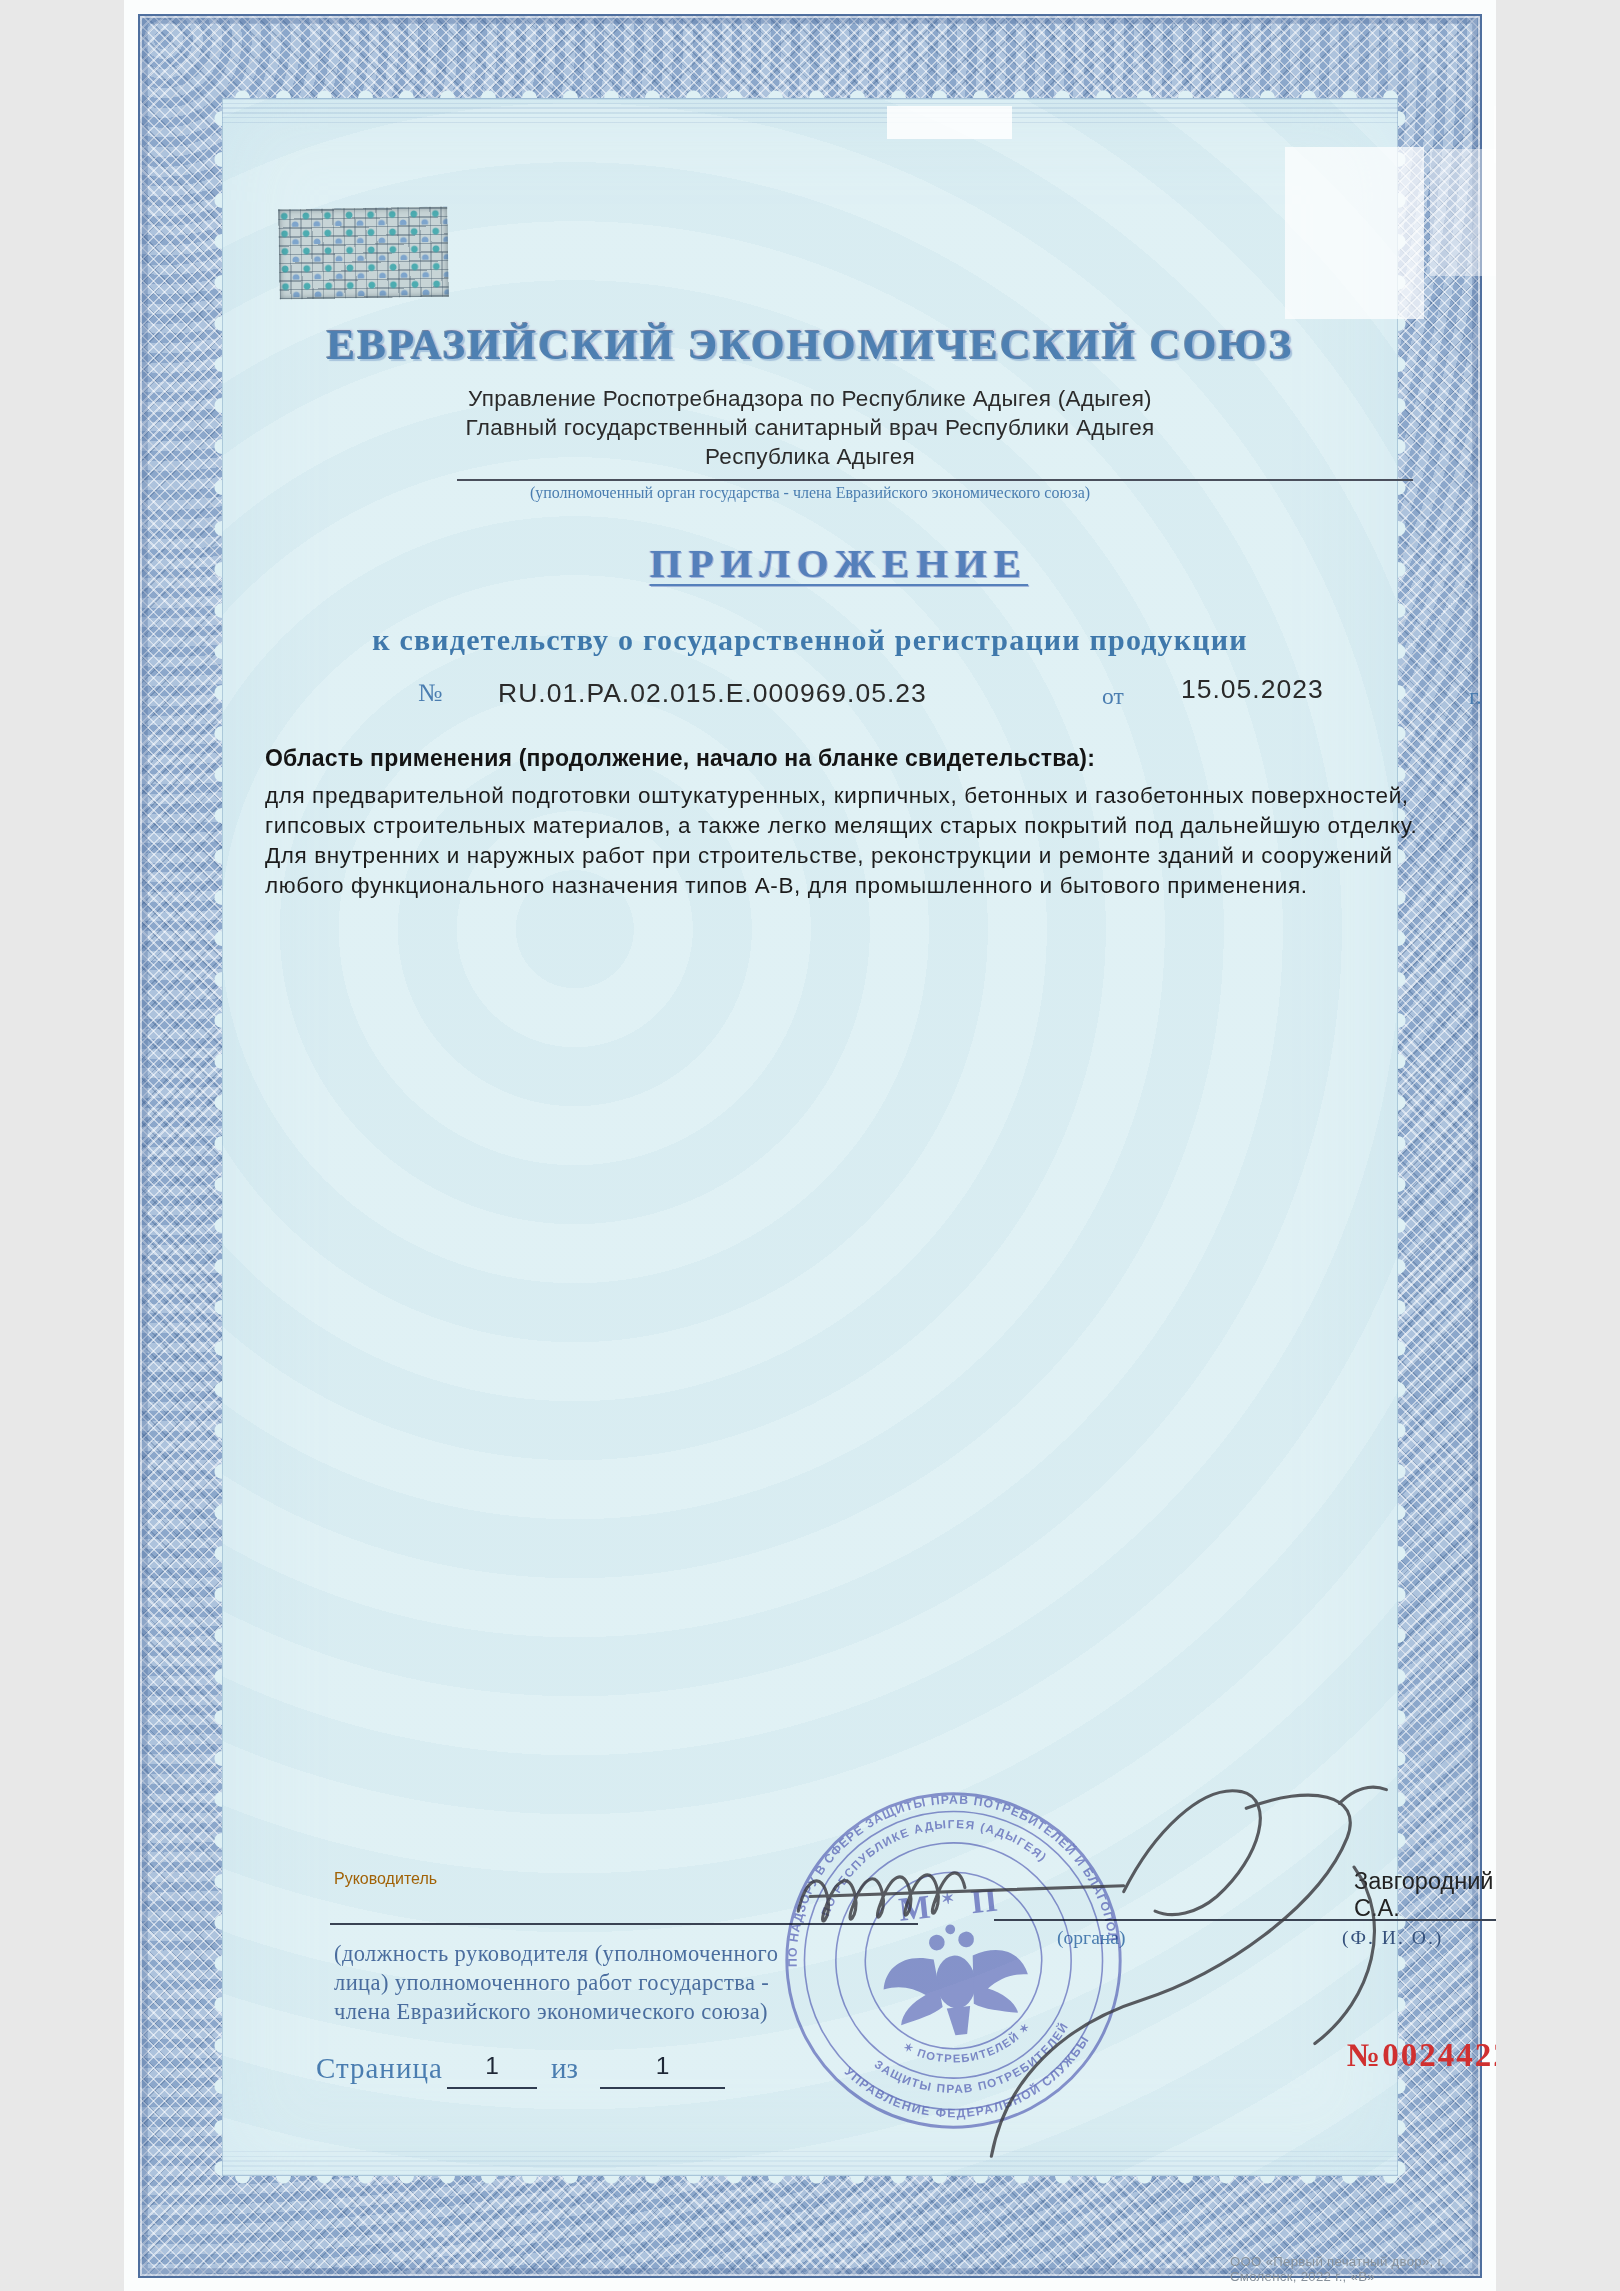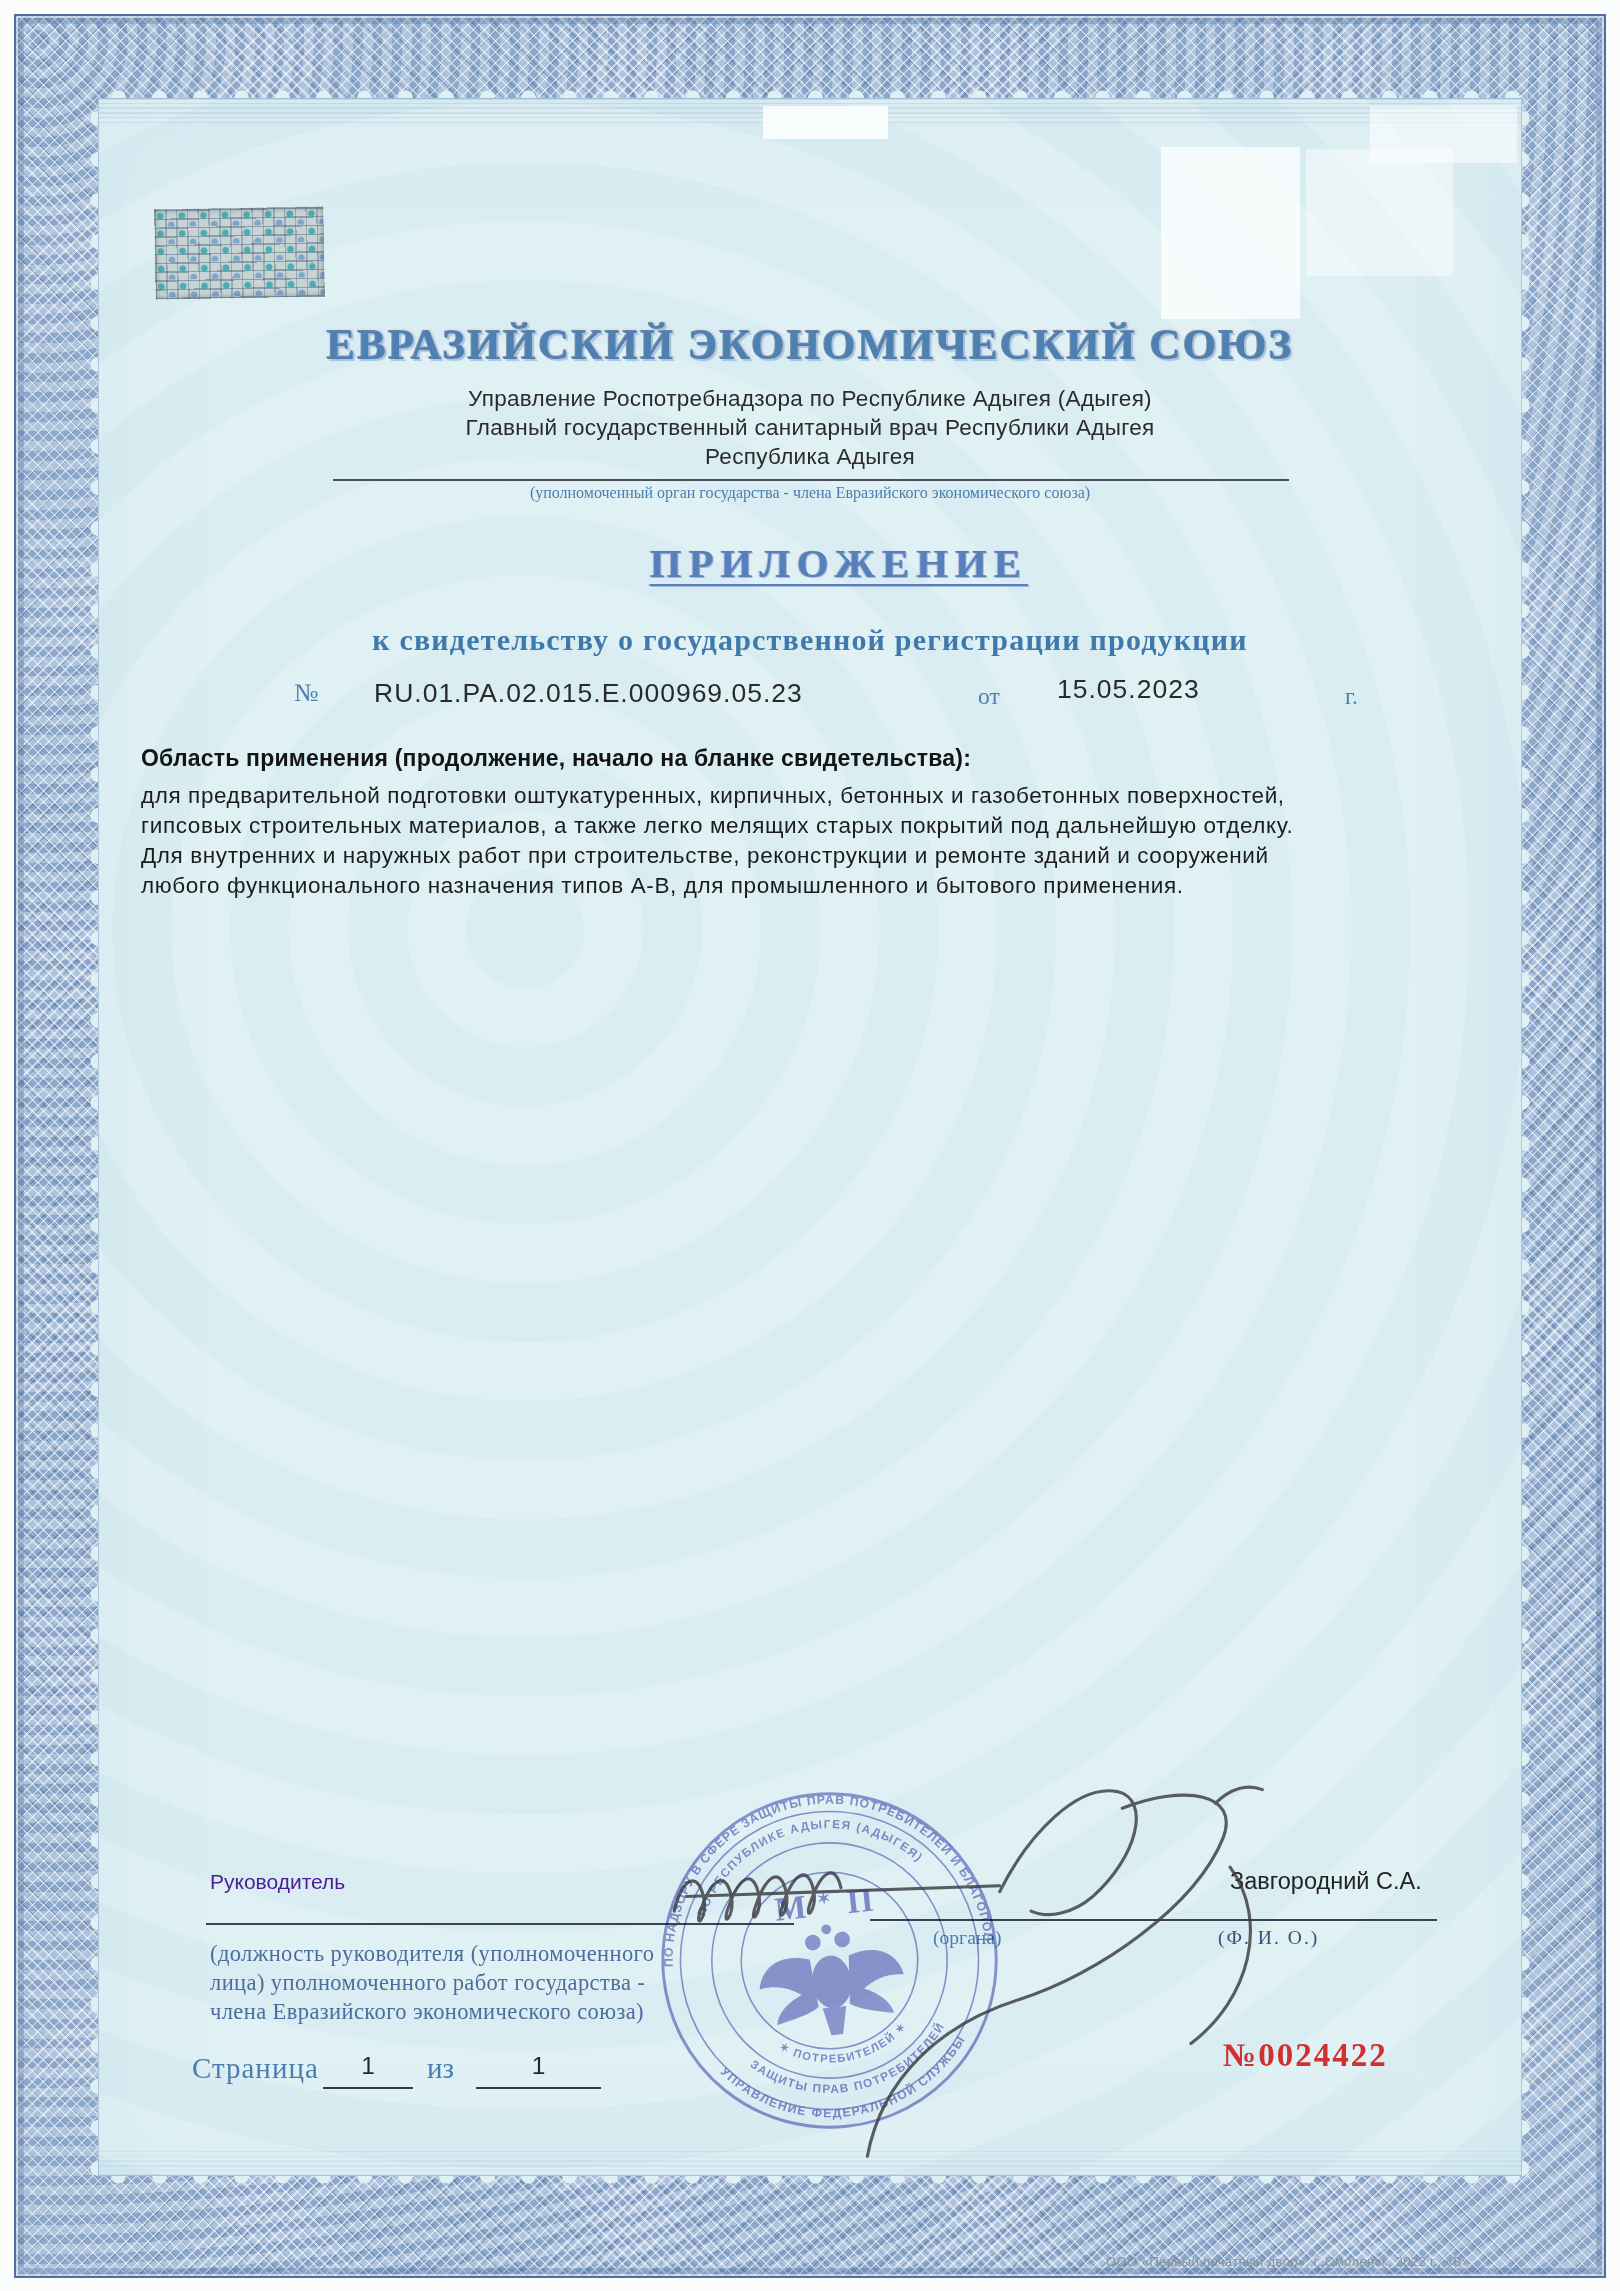--- a/index.html
+++ b/index.html
@@ -1,17 +1,17 @@
 <!DOCTYPE html>
 <html><head>
 <meta charset="utf-8">
 <style>
   html,body{margin:0;padding:0;background:#e8e8e8;}
   .page{
-    position:relative; width:1620px; height:2292px; margin:0 auto;
+    position:relative; width:1372px; height:2292px; margin:0 auto;
     background:#fbfdfd; overflow:hidden;
     font-family:"Liberation Sans", sans-serif;
   }
   
   .frame{
     position:absolute; inset:13.7px;
     background-color:#9db7d6;
     background-image:
       repeating-linear-gradient(45deg, rgba(255,255,255,.50) 0 1.6px, rgba(255,255,255,0) 1.6px 7.8px),
       repeating-linear-gradient(-45deg, rgba(255,255,255,.50) 0 1.6px, rgba(255,255,255,0) 1.6px 7.8px),
@@ -90,21 +90,21 @@
   .lbl-blue{color:#4a7db0;}
   .num-label{left:294px; top:678px; font-size:25.5px;}
   .num-value{left:374px; top:678px; font-size:26.5px; color:#2a2a2a; letter-spacing:1px;text-align:center;}
   .date-prep{left:978px; top:683px; font-size:23.5px;}
   .date-value{left:1057px; top:674px; font-size:26.5px; color:#2a2a2a; letter-spacing:1px;}
   .year-suffix{left:1345px; top:683px; font-size:23.5px;}
 
   .scope-heading{left:141px; top:745px; font-size:23px; font-weight:bold; color:#141414; letter-spacing:0.2px;}
   .scope-body{left:141px; top:781px; width:1304px; font-size:22.5px; line-height:30px; color:#1c1c1c; letter-spacing:0.6px;}
 
-  .leader-label{left:210px; top:1870px; font-size:21px; color:#4c1d95;}
+  .leader-label{left:210px; top:1870px; font-size:16px; color:#a16207;}
   .line-left{left:206px; top:1923px; width:588px; border-top:2px solid #3a4353; height:0;}
   .line-right{left:870px; top:1919px; width:567px; border-top:2px solid #3a4353; height:0;}
   .position-caption{left:210px; top:1939px; width:588px; font-size:22.5px; line-height:29px; color:#4a6d9e; letter-spacing:0.4px;}
   .podpis-label{left:933px; top:1927px; font-size:19.6px; color:#4a7db0;}
   .fio-name{left:1230px; top:1868px; font-size:23.5px; color:#232323;}
   .fio-label{left:1218px; top:1927px; font-size:19.6px; color:#35517c; letter-spacing:2px;}
 
   .serial{left:1223px; top:2037px; font-size:33px; font-weight:bold; color:#d03030; letter-spacing:2px;}
   .pg-label{left:192px; top:2052px; font-size:29px; color:#4a7db0; letter-spacing:1px;}
   .pg-blank1{left:323px; top:2052px; width:90px; height:35px; border-bottom:2px solid #2f3b50; text-align:center; font-size:24.5px; color:#1e2736;}

